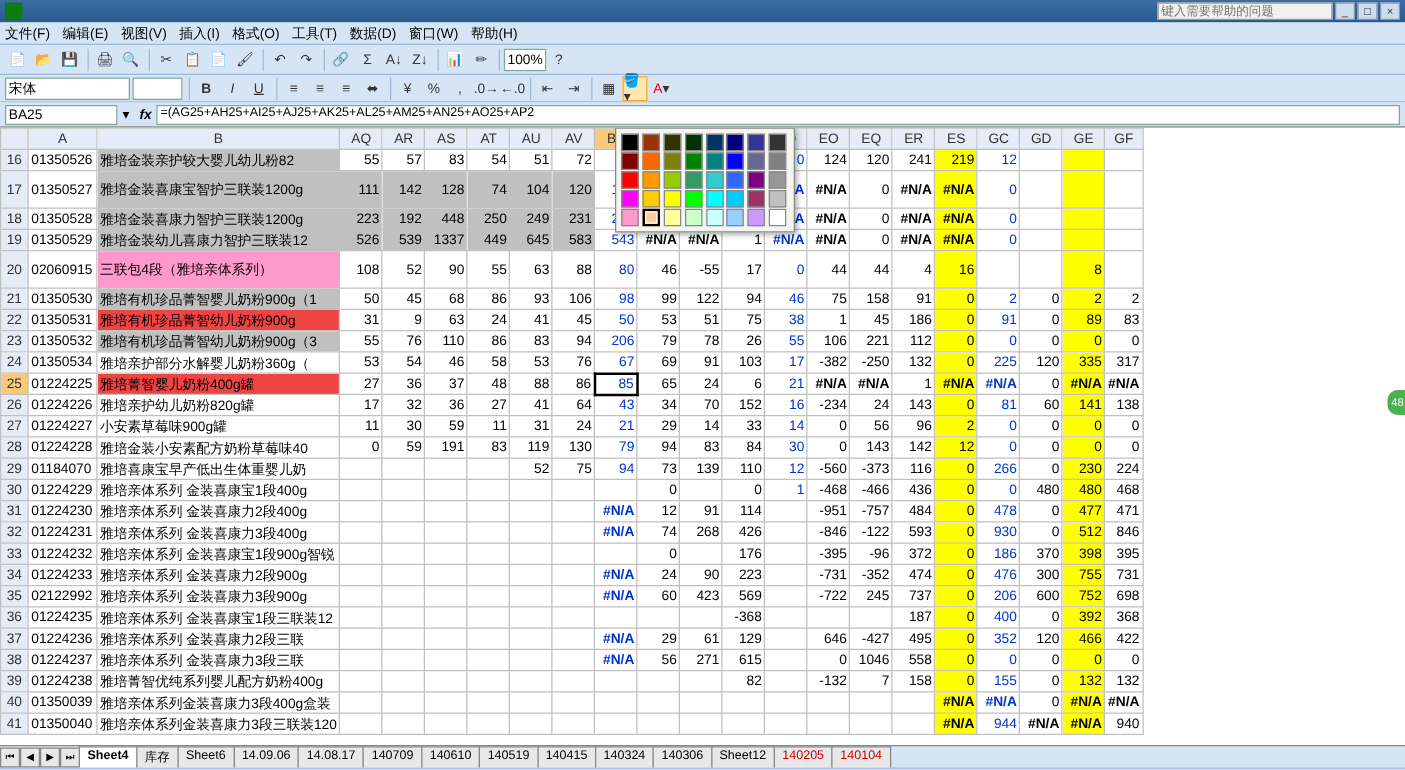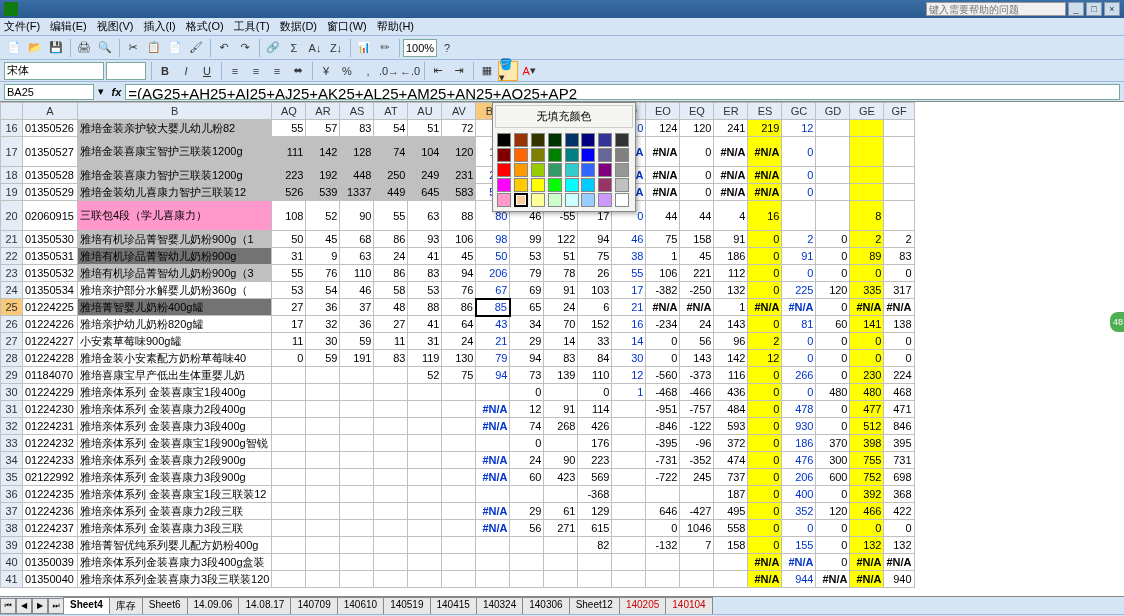--- a/index.html
+++ b/index.html
@@ -14,34 +14,34 @@
 .toolbar { background: #d6e5f5; height: 24px; display: flex; align-items: center; padding: 0 4px; border-bottom: 1px solid #a0b8d8; }
 .tb-btn { width: 20px; height: 20px; margin-right: 1px; border: 1px solid transparent; display: inline-flex; align-items: center; justify-content: center; font-size: 11px; color: #333; }
 .tb-sep { width: 1px; height: 18px; background: #a0b8d8; margin: 0 3px; }
 .format-bar { background: #d6e5f5; height: 22px; display: flex; align-items: center; padding: 0 4px; border-bottom: 1px solid #a0b8d8; }
 .font-box, .size-box { background: #fff; border: 1px solid #7a9; height: 18px; font-size: 11px; padding: 0 2px; margin-right: 2px; }
 .font-box { width: 100px; }
 .size-box { width: 40px; }
 .cell-ref { background: #d6e5f5; height: 20px; display: flex; align-items: center; padding: 0 4px; border-bottom: 1px solid #888; }
 .cell-name { width: 90px; background: #fff; border: 1px solid #7a9; height: 16px; padding: 0 2px; font-size: 11px; }
 .fx { margin: 0 4px; font-style: italic; font-weight: bold; }
-.formula { flex: 1; background: #fff; border: 1px solid #7a9; height: 16px; padding: 0 2px; font-size: 15px; white-space: nowrap; overflow: hidden; }
+.formula { flex: 1; background: #fff; border: 1px solid #7a9; height: 16px; padding: 0 2px; font-size: 10px; white-space: nowrap; overflow: hidden; }
 .grid-wrap { position: relative; overflow: hidden; height: 494px; }
 table { border-collapse: collapse; font-size: 11px; table-layout: fixed; }
 th, td { border: 1px solid #c0c0c0; padding: 0 2px; height: 17px; overflow: hidden; white-space: nowrap; text-align: right; font-weight: normal; }
 th { background: #e4ecf7; text-align: center; color: #333; }
 th.rowhdr { width: 22px; background: #e4ecf7; text-align: center; }
 th.active-col { background: #f9c97a; }
 th.active-row { background: #f9c97a; }
 td.txt { text-align: left; }
 td.blue { color: #0033cc; }
 td.yellow-bg { background: #ffff00; }
 td.pink-bg { background: #ff99cc; text-align: left; }
 td.gray-bg { background: #c0c0c0; }
-td.gray-sel { background: #737373; margin-left: 45px; }
+td.gray-sel { background: #ef4444; margin-left: 45px; }
 td.active-cell { background: #fff; border: 2px solid #000; }
 .tall { height: 30px; }
 .color-popup { position: absolute; top: 0; left: 492px; width: 144px; background: #f4f4f0; border: 1px solid #888; box-shadow: 2px 2px 4px rgba(0,0,0,0.3); z-index: 100; padding: 2px; }
 .nofill { padding: 3px; text-align: center; border: 1px solid #ccc; margin-bottom: 3px; font-size: 11px; }
 .swatches { display: grid; grid-template-columns: repeat(8, 1fr); gap: 1px; padding: 2px; }
 .sw { width: 14px; height: 14px; border: 1px solid #888; }
 .sw.selected { border: 2px solid #000; outline: 1px solid #fff; outline-offset: -3px; }
 .sheet-tabs { height: 18px; background: #d6e5f5; display: flex; align-items: center; font-size: 10px; border-top: 1px solid #888; }
 .tab-nav { display: flex; }
 .tab-nav div { width: 16px; height: 16px; border: 1px solid #888; display: flex; align-items: center; justify-content: center; font-size: 8px; background: #e8e8e8; }
@@ -266,21 +266,21 @@
           <td class="" style="font-weight: bold;">#N/A</td>
           <td class="yellow-bg" style="font-weight: bold;">#N/A</td>
           <td class="" style="color: rgb(0, 51, 204);">0</td>
           <td class=""></td>
           <td class="yellow-bg"></td>
           <td class=""></td>
         </tr>
         <tr style="height: 30px;">
           <th class="rowhdr">20</th>
           <td class="txt">02060915</td>
-          <td class="txt pink-bg">三联包4段（学儿喜康力）</td>
+          <td class="txt pink-bg">三联包4段（雅培亲体系列）</td>
           <td class="">108</td>
           <td class="">52</td>
           <td class="">90</td>
           <td class="">55</td>
           <td class="">63</td>
           <td class="">88</td>
           <td class="blue blue">80</td>
           <td class="">46</td>
           <td class="">-55</td>
           <td class="">17</td>
@@ -795,21 +795,20 @@
           <td class="yellow-bg" style="font-weight: bold;">#N/A</td>
           <td class="" style="color: rgb(0, 51, 204);">944</td>
           <td class="" style="font-weight: bold;">#N/A</td>
           <td class="yellow-bg" style="font-weight: bold;">#N/A</td>
           <td class="">940</td>
         </tr>
       </tbody>
   </table>
 
   <div class="color-popup">
-    <div class="nofill">无填充颜色</div>
     <div class="swatches" id="swatches">
         <div class="sw" style="background: rgb(0, 0, 0);"></div>
         <div class="sw" style="background: rgb(153, 51, 0);"></div>
         <div class="sw" style="background: rgb(51, 51, 0);"></div>
         <div class="sw" style="background: rgb(0, 51, 0);"></div>
         <div class="sw" style="background: rgb(0, 51, 102);"></div>
         <div class="sw" style="background: rgb(0, 0, 128);"></div>
         <div class="sw" style="background: rgb(51, 51, 153);"></div>
         <div class="sw" style="background: rgb(51, 51, 51);"></div>
         <div class="sw" style="background: rgb(128, 0, 0);"></div>

